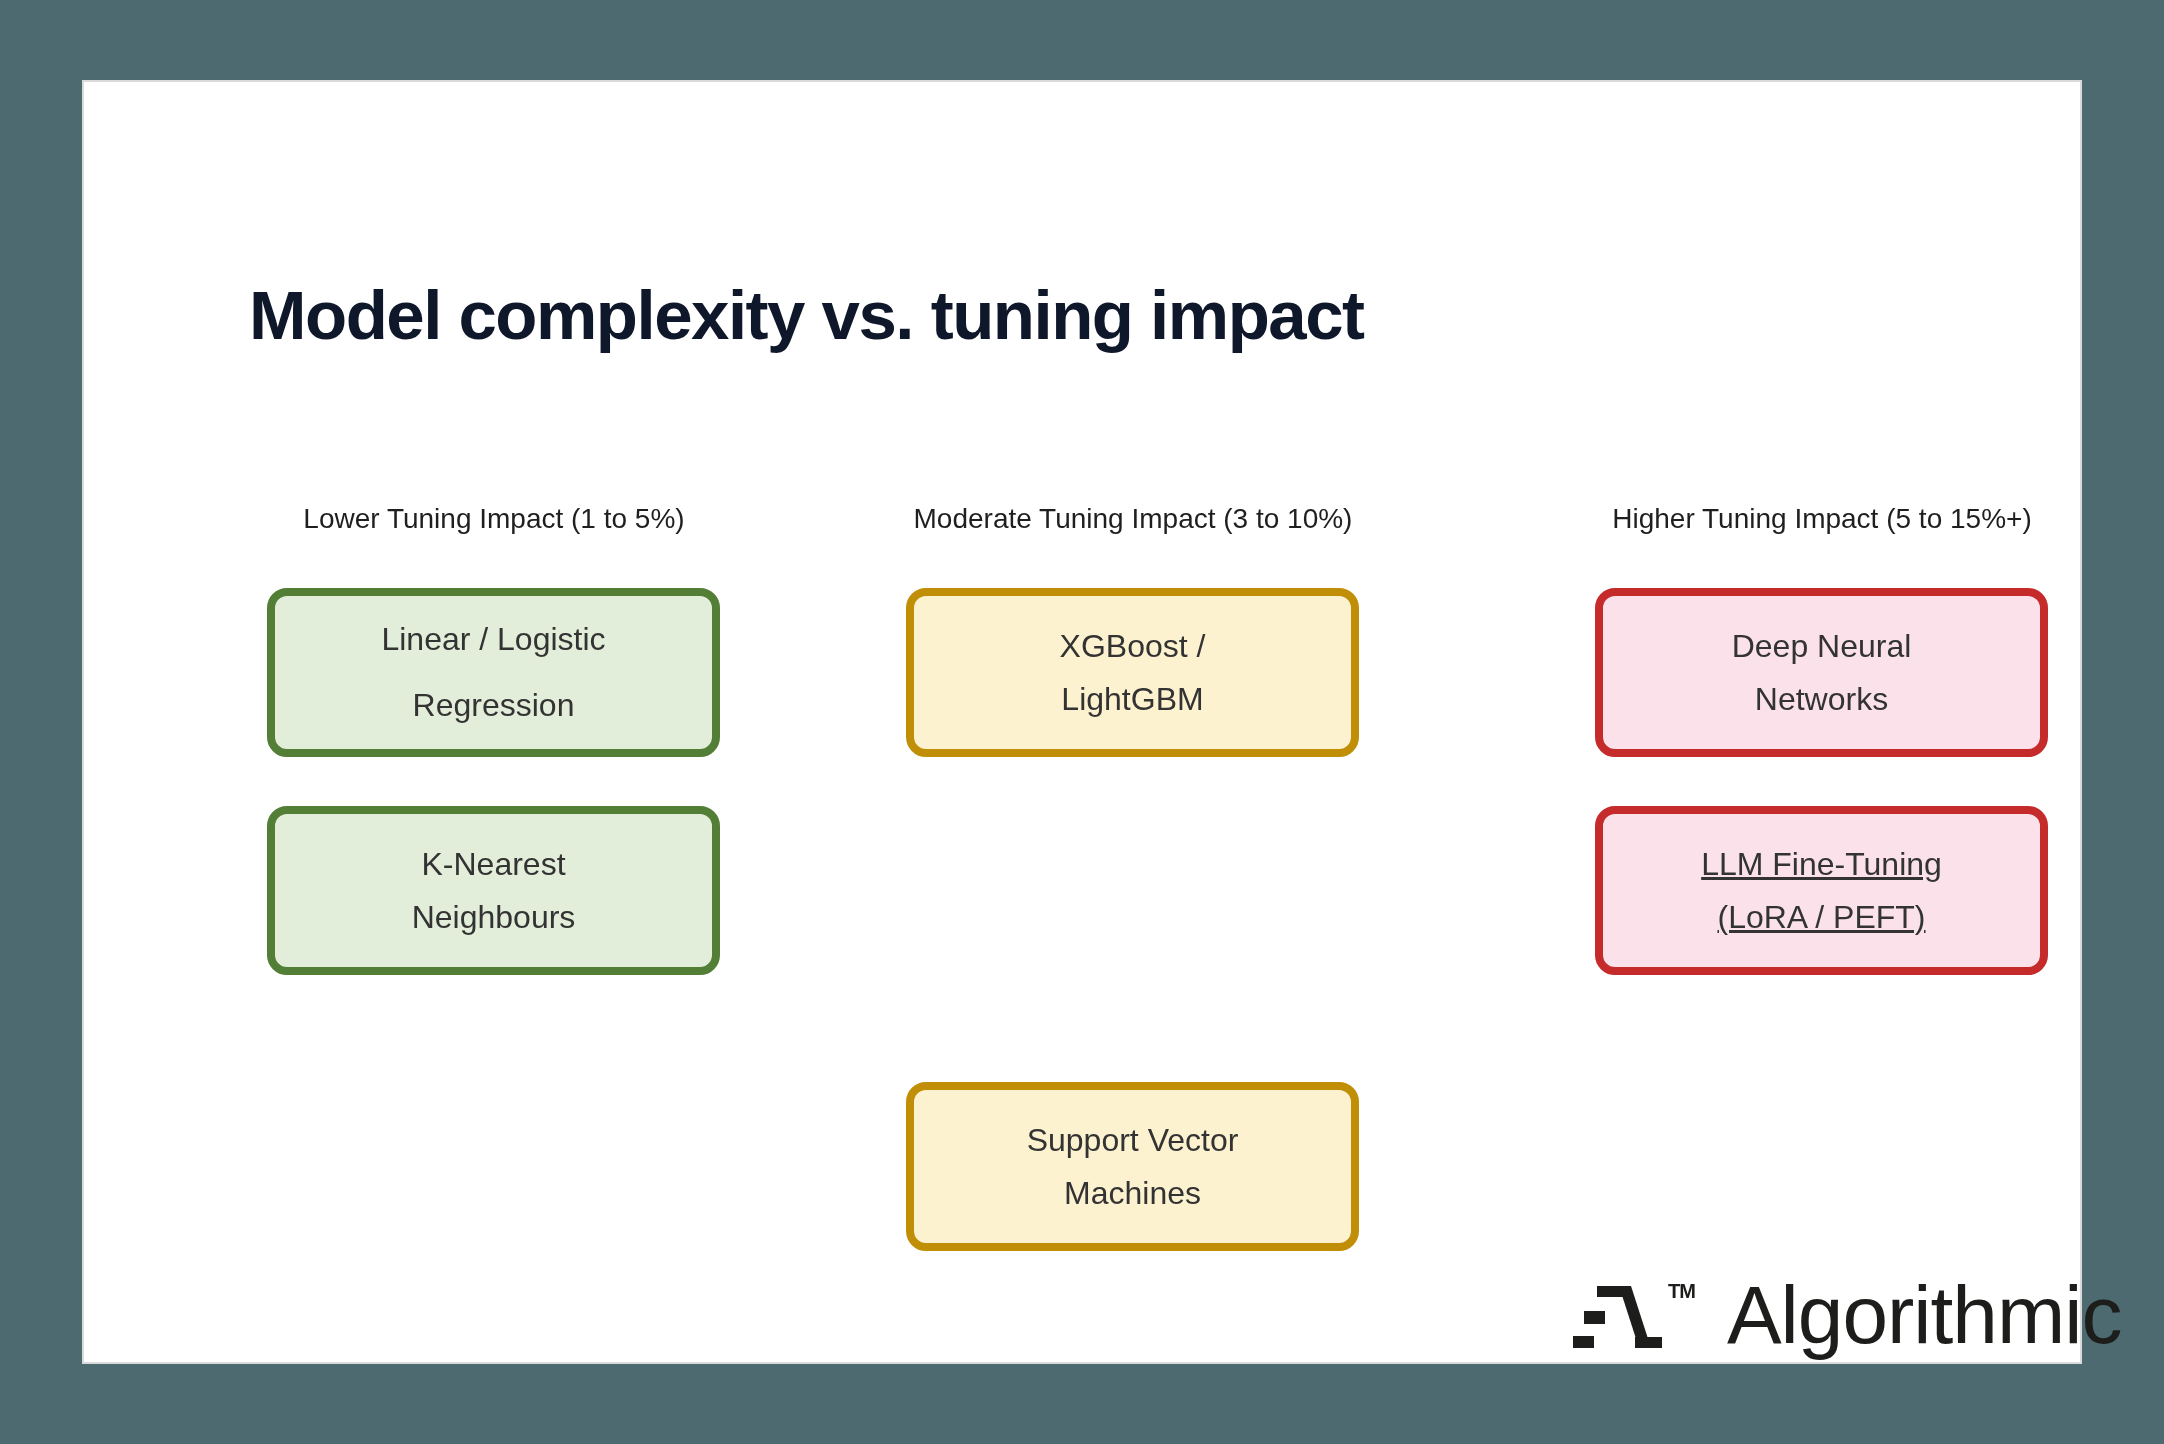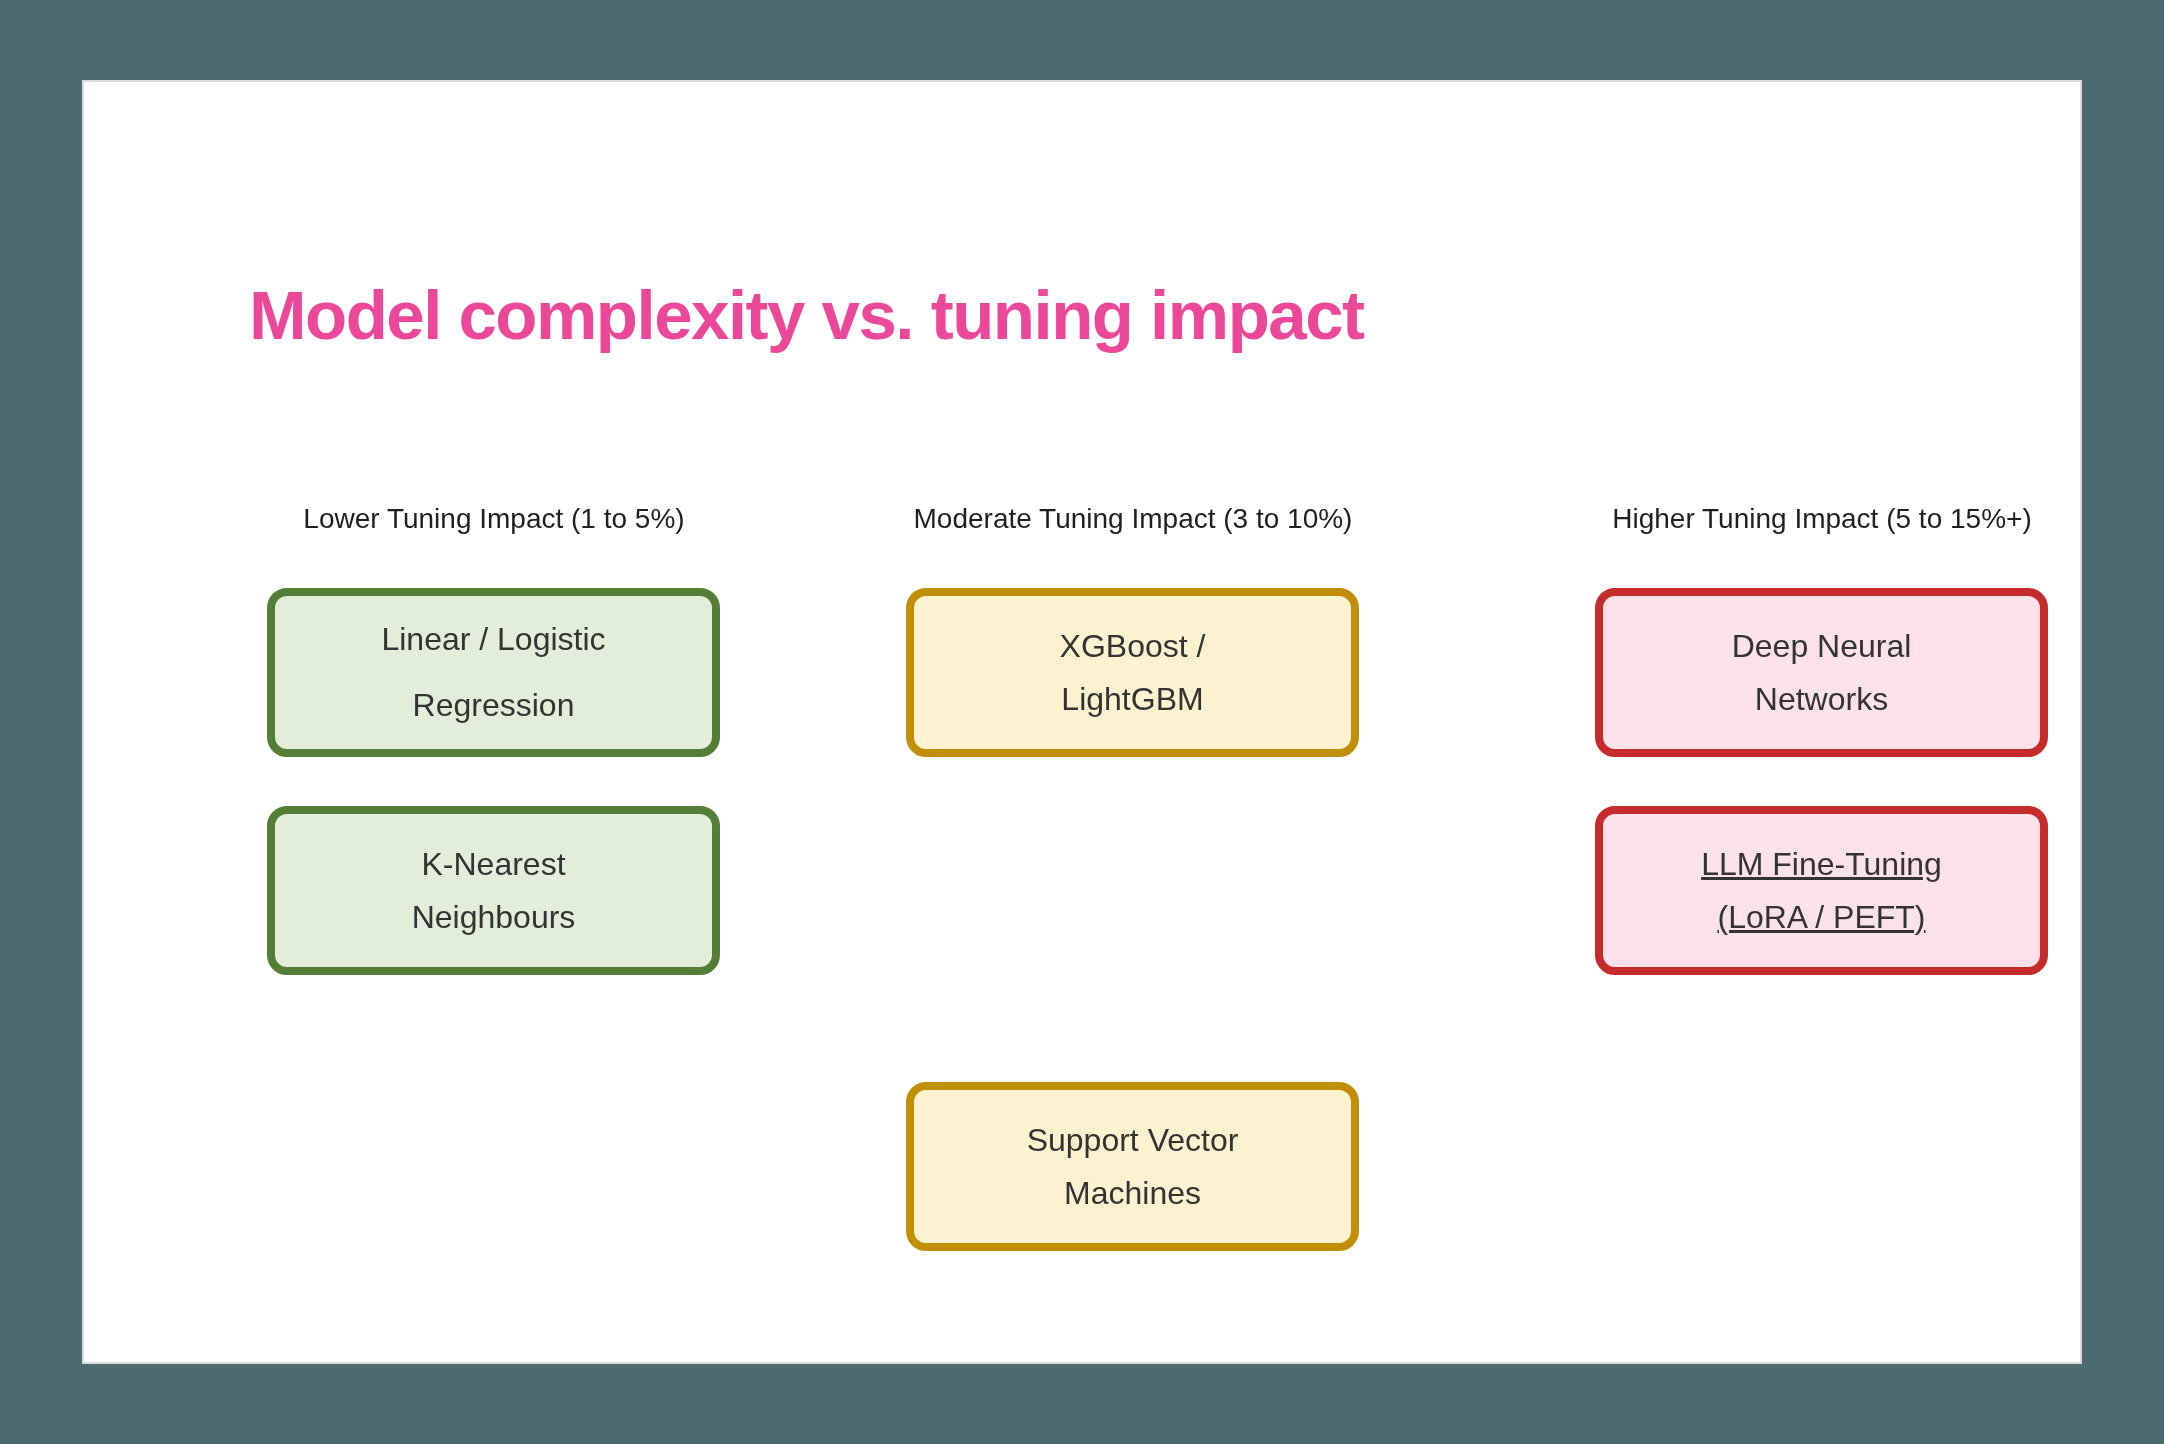--- a/index.html
+++ b/index.html
@@ -23,21 +23,21 @@
     border: 2px solid #dadada;
   }
   .title {
     position: absolute;
     left: 165px;
     top: 198px;
     font-size: 69px;
     line-height: 72px;
     font-weight: 700;
     letter-spacing: -1.5px;
-    color: #ec4899;
+    color: #0f172a;
     white-space: nowrap;
   }
   .col-header {
     position: absolute;
     top: 421px;
     width: 700px;
     text-align: center;
     font-size: 28px;
     font-weight: 500;
     color: #1f1f1f;
@@ -134,15 +134,28 @@
 
     <div class="model-box c2 r0" style="border-color: rgb(198, 43, 43); background-color: rgb(251, 226, 234);">
       <span>Deep Neural</span>
       <span>Networks</span>
     </div>
     <div class="model-box c2 r1" style="border-color: rgb(198, 43, 43); background-color: rgb(251, 226, 234); text-decoration: underline;">
       <span>LLM Fine-Tuning</span>
       <span>(LoRA / PEFT)</span>
     </div>
 
+    <div class="logo">
+      <svg class="logo-mark" viewBox="0 0 89 62" xmlns="http://www.w3.org/2000/svg">
+        <g fill="#1D1D1B">
+          <rect x="24" y="0" width="30" height="11"></rect>
+          <polygon points="46,0 58,0 78,62 66,62"></polygon>
+          <rect x="62" y="51" width="27" height="11"></rect>
+          <rect x="11" y="25" width="21" height="13"></rect>
+          <rect x="0" y="50" width="21" height="12"></rect>
+        </g>
+      </svg>
+      <span class="logo-tm">TM</span>
+      <span class="logo-word">Algorithmic</span>
+    </div>
 
   </div>
 </div>
 
 </body></html>

